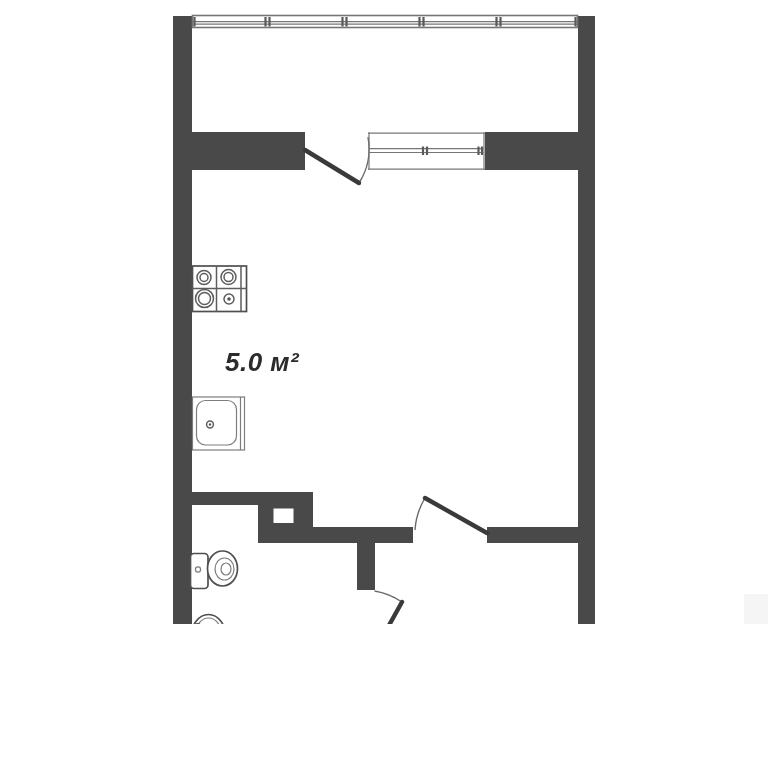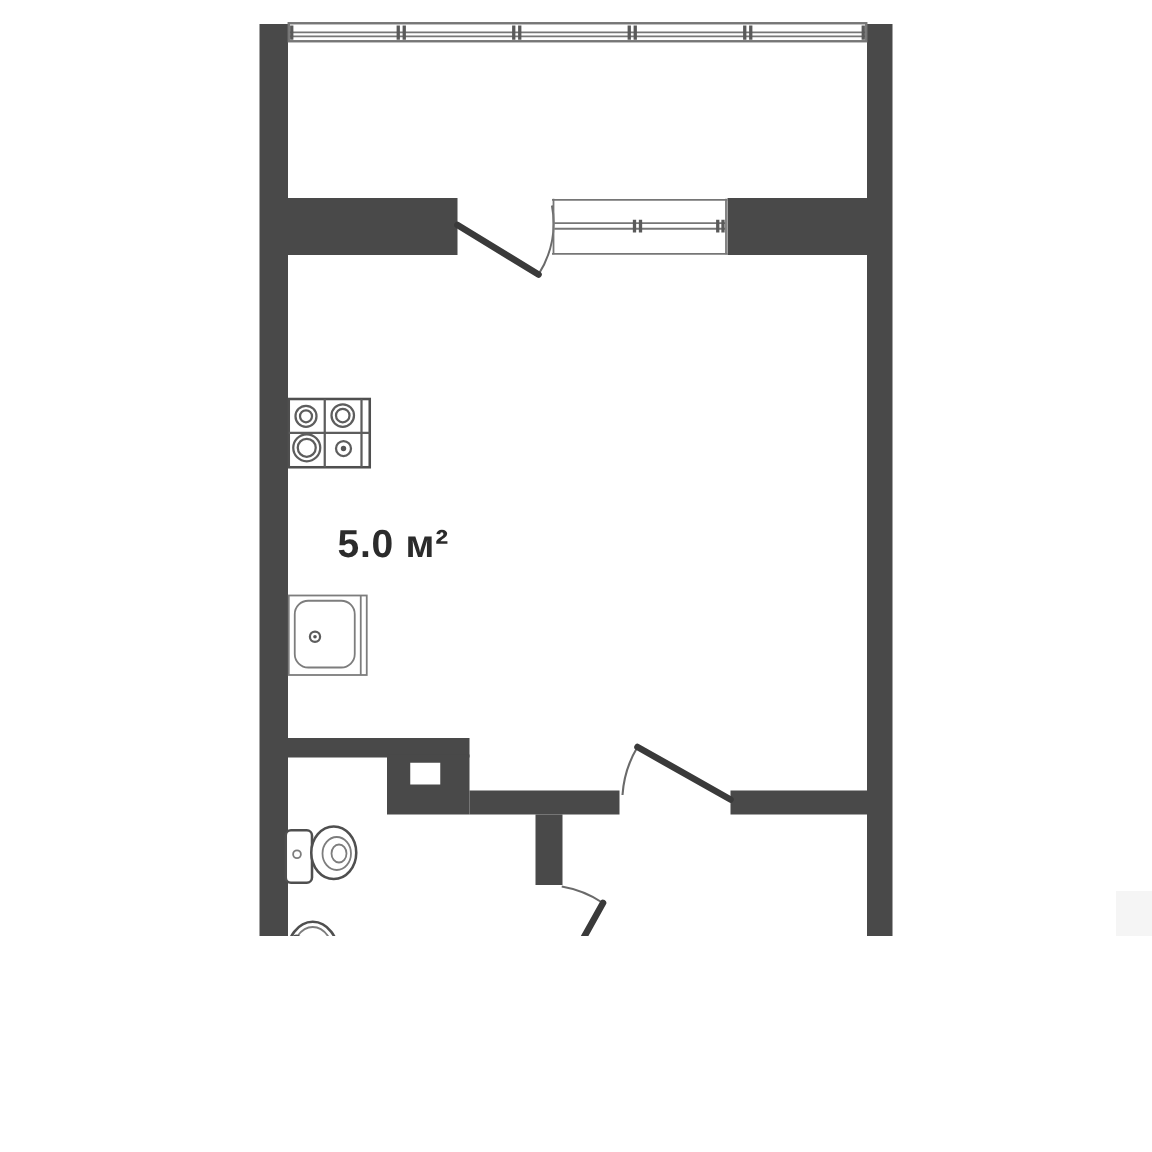--- a/index.html
+++ b/index.html
@@ -7,21 +7,21 @@
     --color-wall:#494949;
     --color-background:#ffffff;
     --color-fixture-stroke:#4f4f4f;
     --color-fixture-stroke-light:#7d7d7d;
     --color-window-line:#767676;
     --color-door:#3a3a3a;
     --color-swing-arc:#6a6a6a;
     --color-text:#2b2b2b;
   }
   html,body{margin:0;padding:0;background:var(--color-background);}
-  .stage{position:relative;width:768px;height:624px;background:var(--color-background);overflow:hidden;}
+  .stage{position:relative;width:768px;height:624px;background:var(--color-background);overflow:hidden;font-style:italic;}
   svg{display:block;}
   .wall{fill:var(--color-wall);stroke:none;}
   .notch{fill:var(--color-background);stroke:none;}
   .frame{fill:var(--color-background);stroke:var(--color-window-line);stroke-width:1.6;}
   .wline{stroke:var(--color-window-line);stroke-width:1.2;fill:none;}
   .tick{stroke:#5a5a5a;stroke-width:2.2;fill:none;}
   .leaf{stroke:var(--color-door);stroke-width:4.4;stroke-linecap:round;fill:none;}
   .arc{stroke:var(--color-swing-arc);stroke-width:1.4;fill:none;}
   .fx{fill:var(--color-background);stroke:var(--color-fixture-stroke);stroke-width:1.7;}
   .fxl{fill:none;stroke:var(--color-fixture-stroke-light);stroke-width:1.2;}

